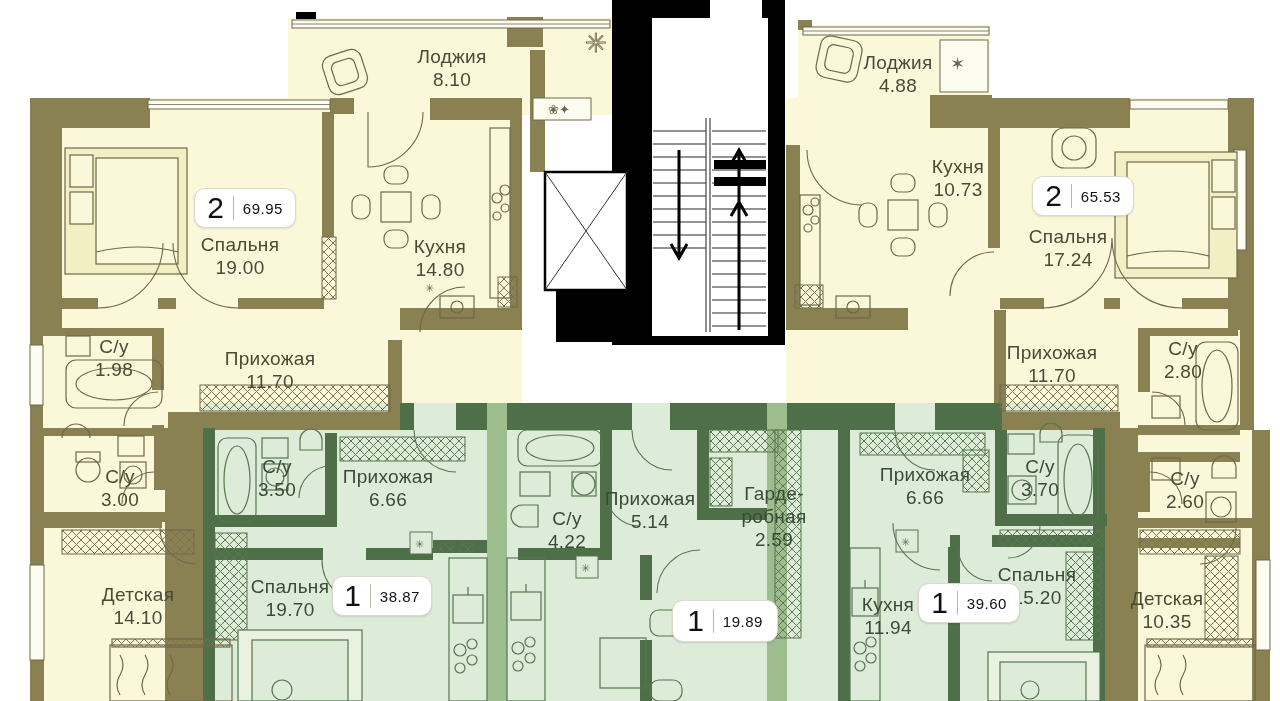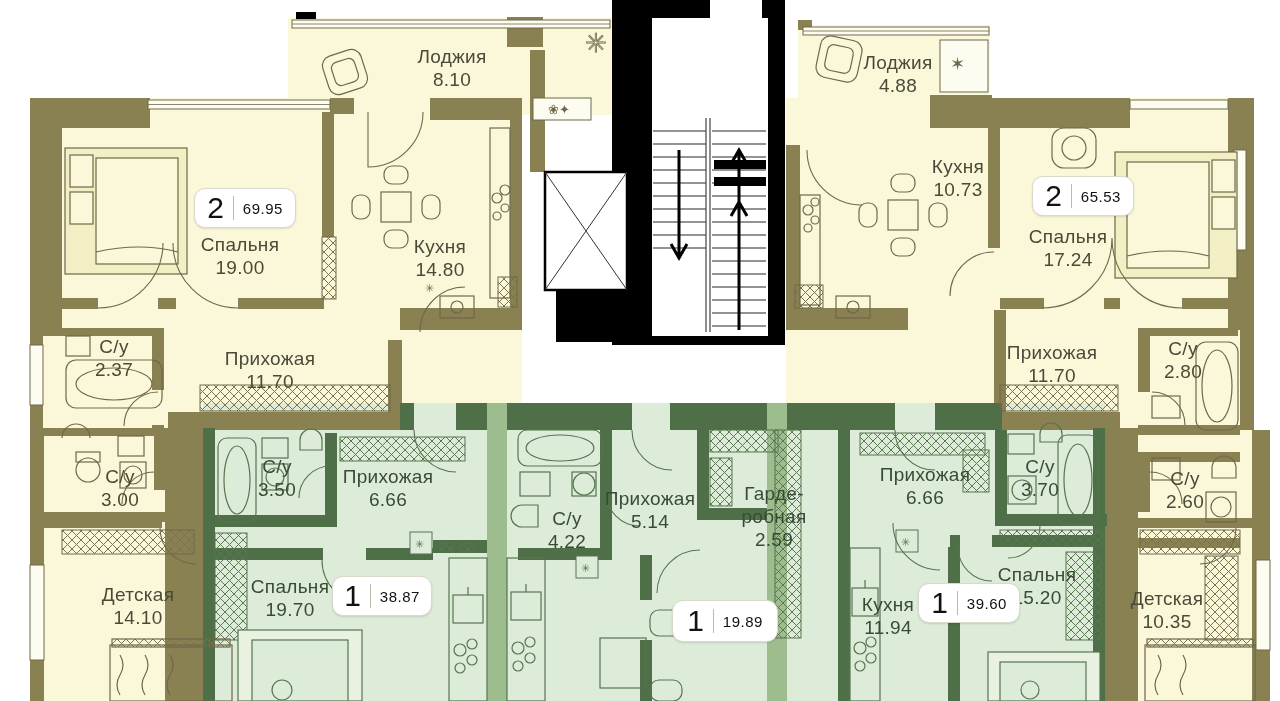--- a/index.html
+++ b/index.html
@@ -437,21 +437,21 @@
     <path d="M895,430 A40,40 0 0 0 935,470"></path>
     <path d="M940,570 A47,47 0 0 1 893,523"></path>
     <path d="M958,547 A34,34 0 0 0 992,581"></path>
     <path d="M1040,526 A32,32 0 0 1 1008,558"></path>
   </g>
 </svg>
 
 <div class="room-label" style="left:452px;top:46px;"><span class="nm">Лоджия</span><span class="ar">8.10</span></div>
 <div class="room-label" style="left:240px;top:234px;"><span class="nm">Спальня</span><span class="ar">19.00</span></div>
 <div class="room-label" style="left:440px;top:236px;"><span class="nm">Кухня</span><span class="ar">14.80</span></div>
-<div class="room-label" style="left:114px;top:336px;"><span class="nm">С/у</span><span class="ar">2.37</span></div>
+<div class="room-label" style="left:114px;top:336px;"><span class="nm">С/у</span><span class="ar">1.98</span></div>
 <div class="room-label" style="left:270px;top:348px;"><span class="nm">Прихожая</span><span class="ar">11.70</span></div>
 <div class="room-label" style="left:120px;top:466px;"><span class="nm">С/у</span><span class="ar">3.00</span></div>
 <div class="room-label" style="left:138px;top:584px;"><span class="nm">Детская</span><span class="ar">14.10</span></div>
 
 <div class="room-label" style="left:898px;top:52px;"><span class="nm">Лоджия</span><span class="ar">4.88</span></div>
 <div class="room-label" style="left:958px;top:156px;"><span class="nm">Кухня</span><span class="ar">10.73</span></div>
 <div class="room-label" style="left:1068px;top:226px;"><span class="nm">Спальня</span><span class="ar">17.24</span></div>
 <div class="room-label" style="left:1052px;top:342px;"><span class="nm">Прихожая</span><span class="ar">11.70</span></div>
 <div class="room-label" style="left:1183px;top:338px;"><span class="nm">С/у</span><span class="ar">2.80</span></div>
 <div class="room-label" style="left:1185px;top:468px;"><span class="nm">С/у</span><span class="ar">2.60</span></div>

